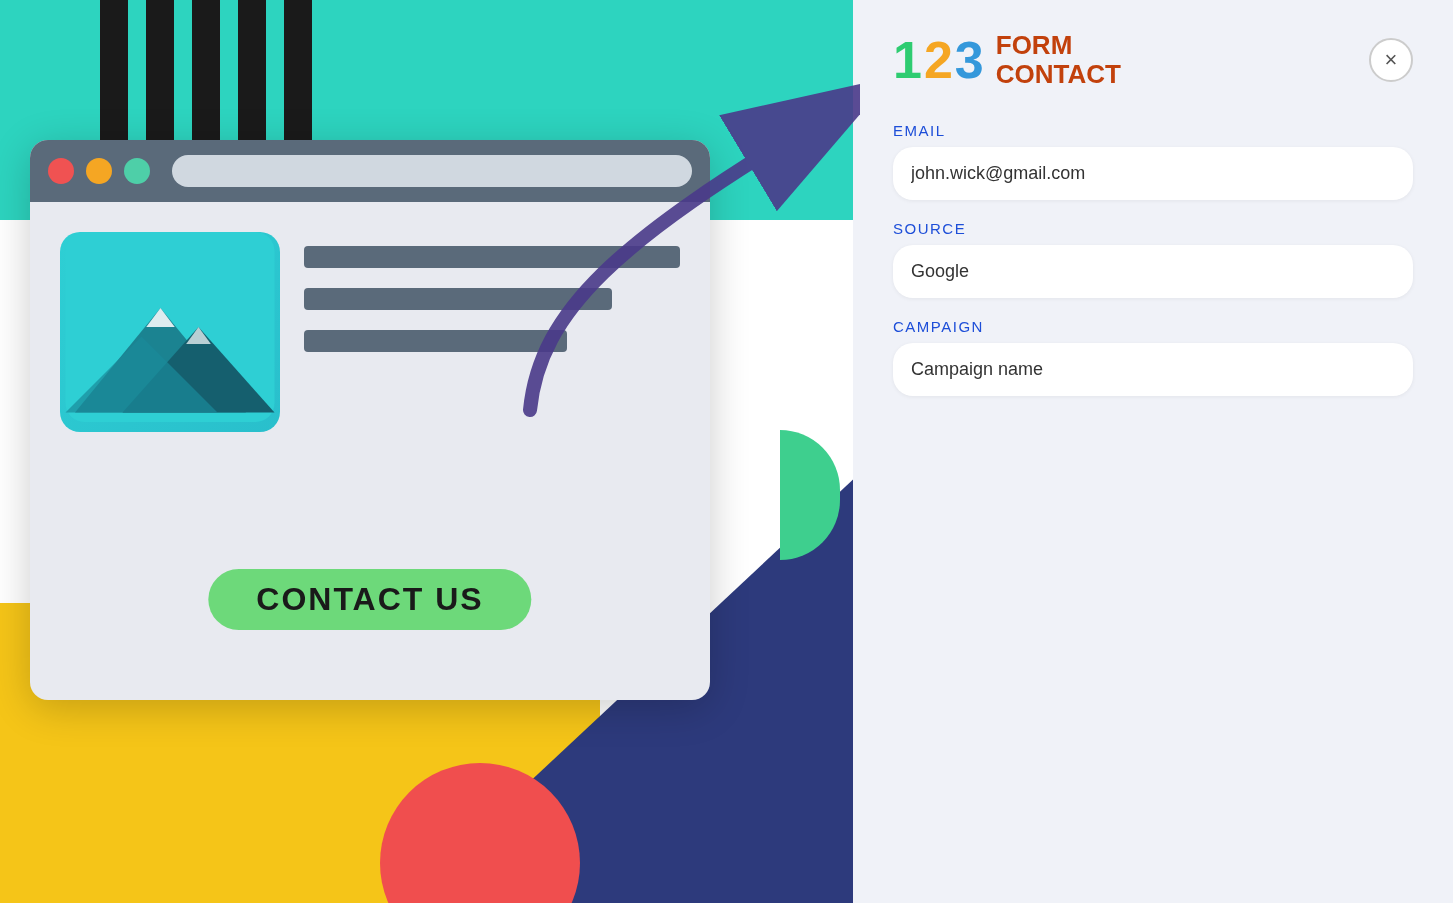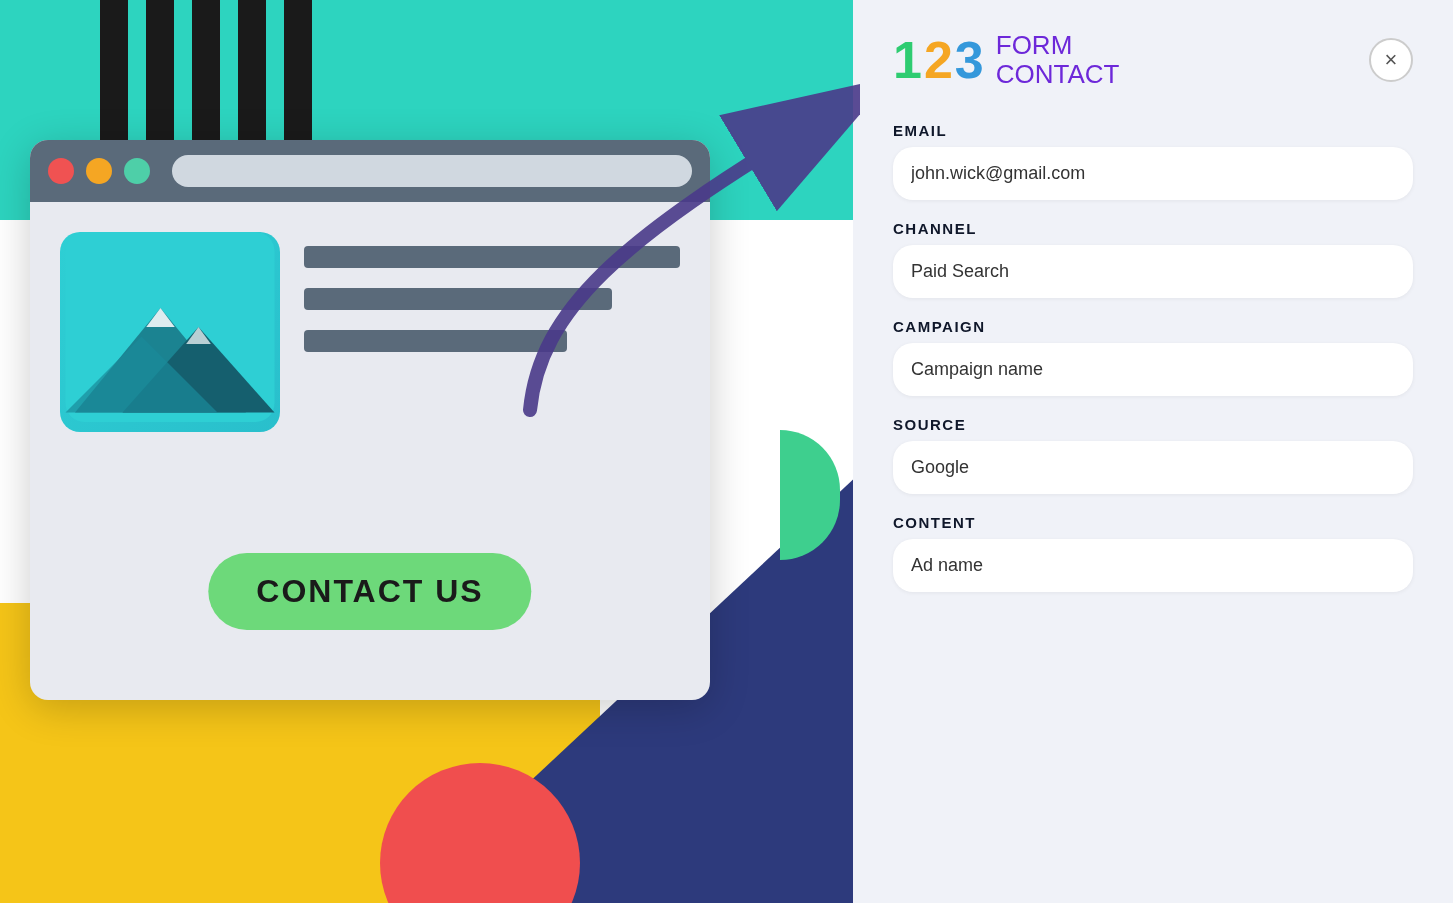--- a/index.html
+++ b/index.html
@@ -176,21 +176,21 @@
       bottom: 70px;
       left: 50%;
       transform: translateX(-50%);
     }
 
     .contact-us-btn {
       background: #6dd97a;
       color: #1a1a1a;
       font-size: 32px;
       font-weight: 900;
-      padding: 20px 48px;
+      padding: 12px 48px;
       border-radius: 50px;
       letter-spacing: 2px;
       border: none;
       cursor: pointer;
       white-space: nowrap;
     }
 
     
     .arrow-svg {
       position: absolute;
@@ -232,22 +232,22 @@
       align-items: baseline;
       gap: 2px;
     }
 
     .logo-1 { color: #2ecc71; font-size: 52px; font-weight: 900; font-family: Arial Black, sans-serif; }
     .logo-2 { color: #f5a623; font-size: 52px; font-weight: 900; font-family: Arial Black, sans-serif; }
     .logo-3 { color: #3498db; font-size: 52px; font-weight: 900; font-family: Arial Black, sans-serif; }
 
     .logo-text {
       font-size: 26px;
-      font-weight: 400;
-      color: #6d28d9;
+      font-weight: 700;
+      color: #c2410c;
       line-height: 1.1;
     }
 
     .close-btn {
       width: 44px;
       height: 44px;
       border-radius: 50%;
       border: 2px solid #ccc;
       background: #fff;
       display: flex;
@@ -258,22 +258,22 @@
       color: #555;
     }
 
     
     .field-group {
       margin-bottom: 20px;
     }
 
     .field-label {
       font-size: 15px;
-      font-weight: 700;
-      color: #0f172a;
+      font-weight: 400;
+      color: #1d4ed8;
       letter-spacing: 1.5px;
       text-transform: uppercase;
       margin-bottom: 8px;
       display: block;
     }
 
     .field-input {
       width: 100%;
       background: #fff;
       border: none;
@@ -368,33 +368,25 @@
       </div>
     </div>
     <button class="close-btn">×</button>
   </div>
 
   <div class="field-group">
     <span class="field-label">EMAIL</span>
     <input class="field-input" type="email" value="john.wick@gmail.com" placeholder="john.wick@gmail.com" style="">
   </div>
 
+
   <div class="field-group">
-    <span class="field-label">CHANNEL</span>
-    <input class="field-input" type="text" value="Paid Search" placeholder="Paid Search" style="">
+    <span class="field-label">SOURCE</span>
+    <input class="field-input" type="text" value="Google" placeholder="Google" style="">
   </div>
 
   <div class="field-group">
     <span class="field-label">CAMPAIGN</span>
     <input class="field-input" type="text" value="Campaign name" placeholder="Campaign name" style="">
   </div>
 
-  <div class="field-group">
-    <span class="field-label">SOURCE</span>
-    <input class="field-input" type="text" value="Google" placeholder="Google" style="">
-  </div>
-
-
-  <div class="field-group">
-    <span class="field-label">CONTENT</span>
-    <input class="field-input" type="text" value="Ad name" placeholder="Ad name" style="">
-  </div>
+
 </div>
 
 </body></html>

